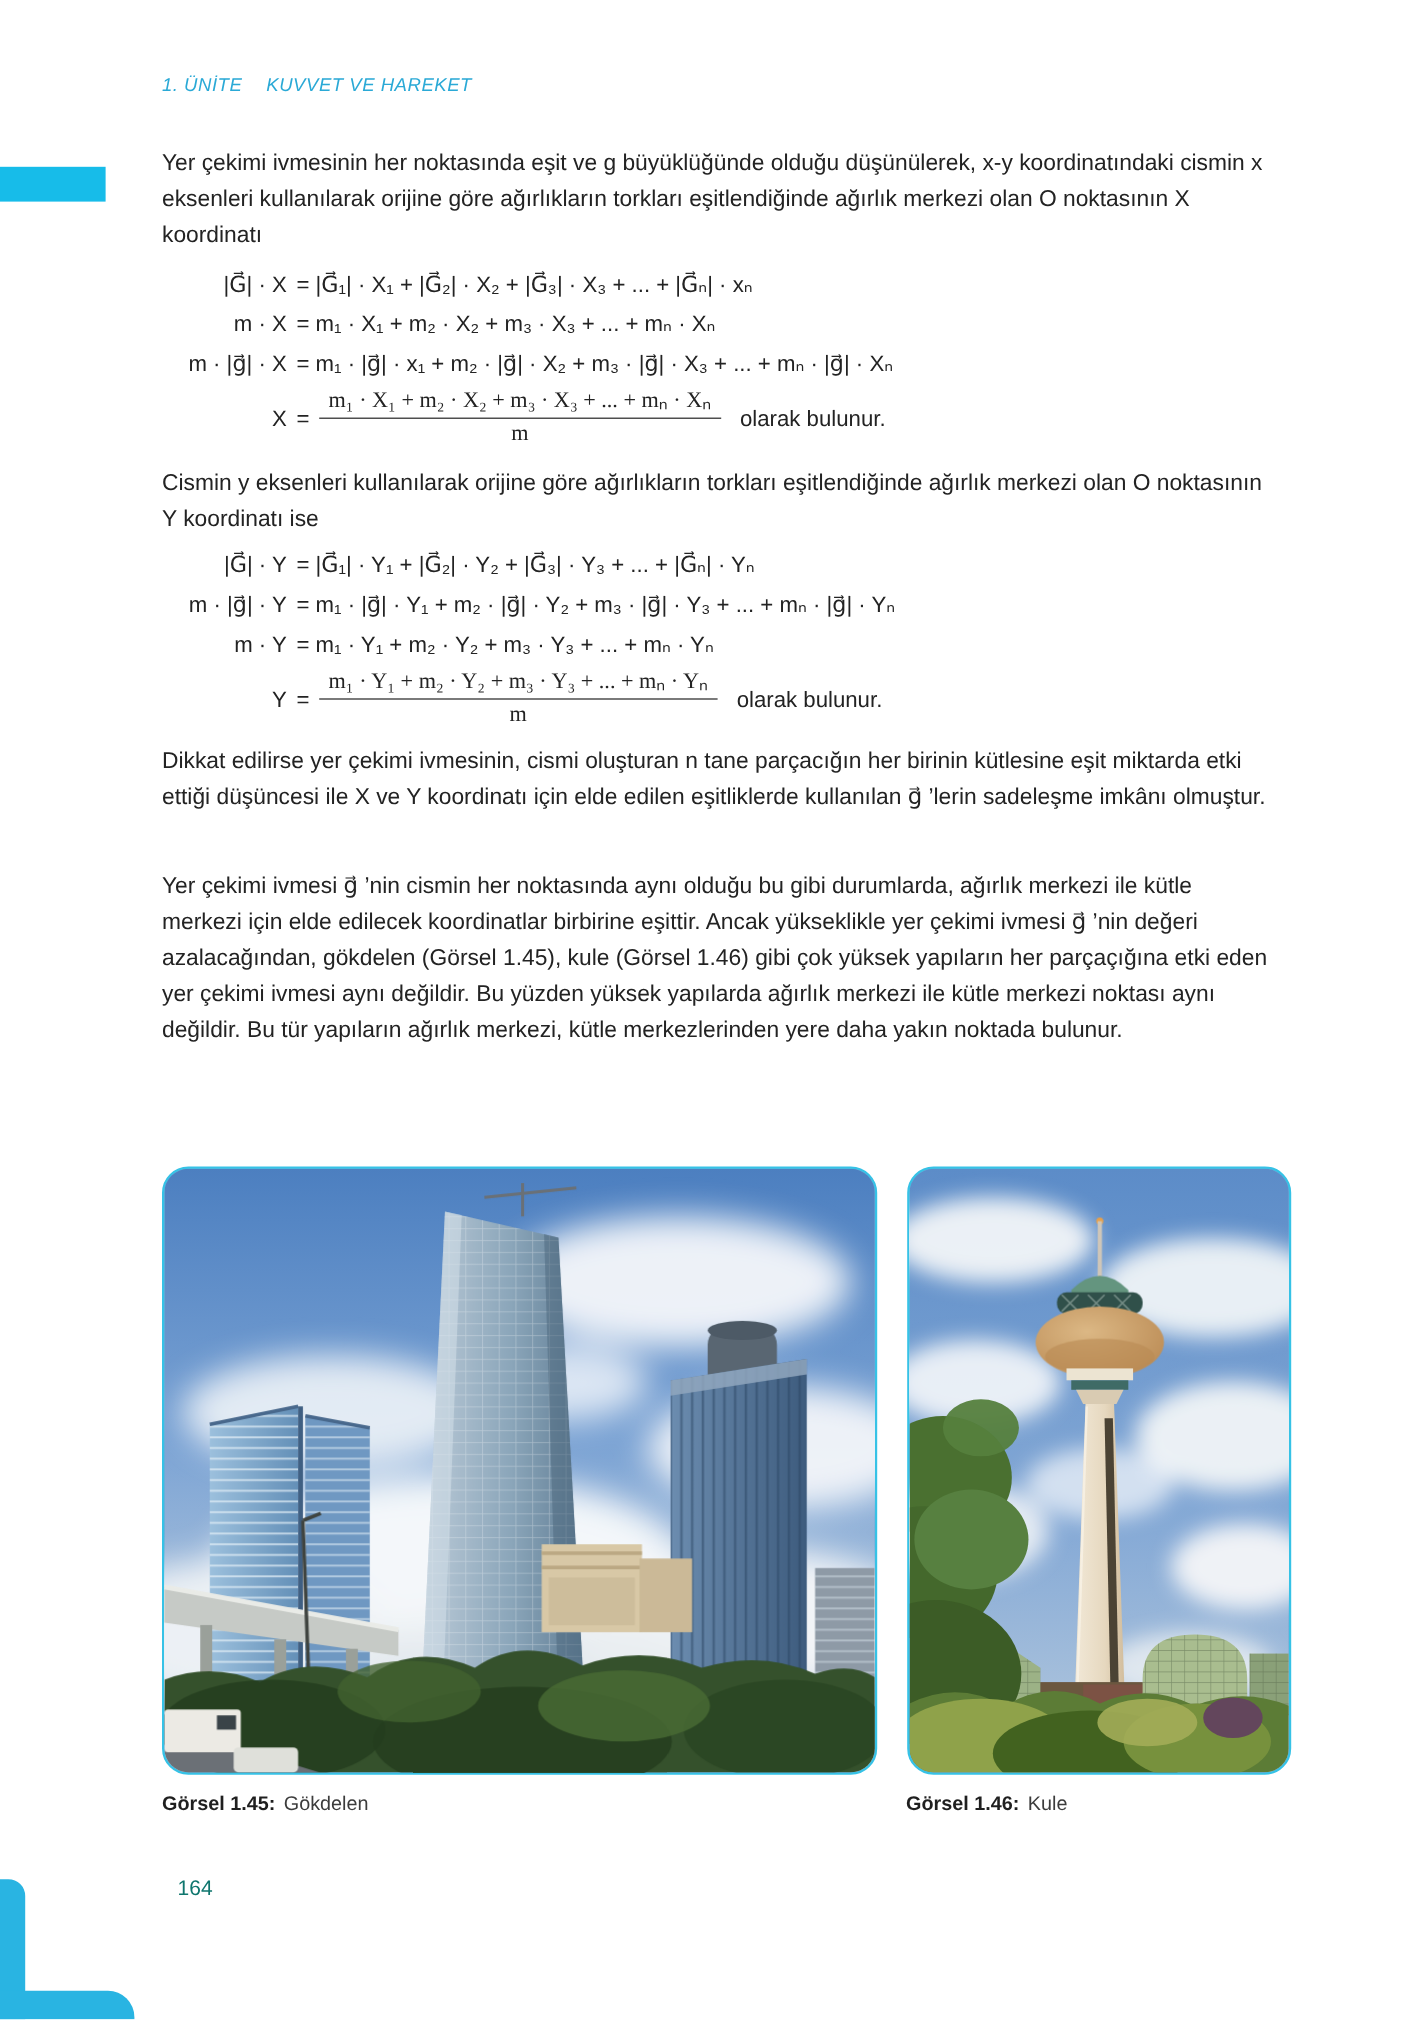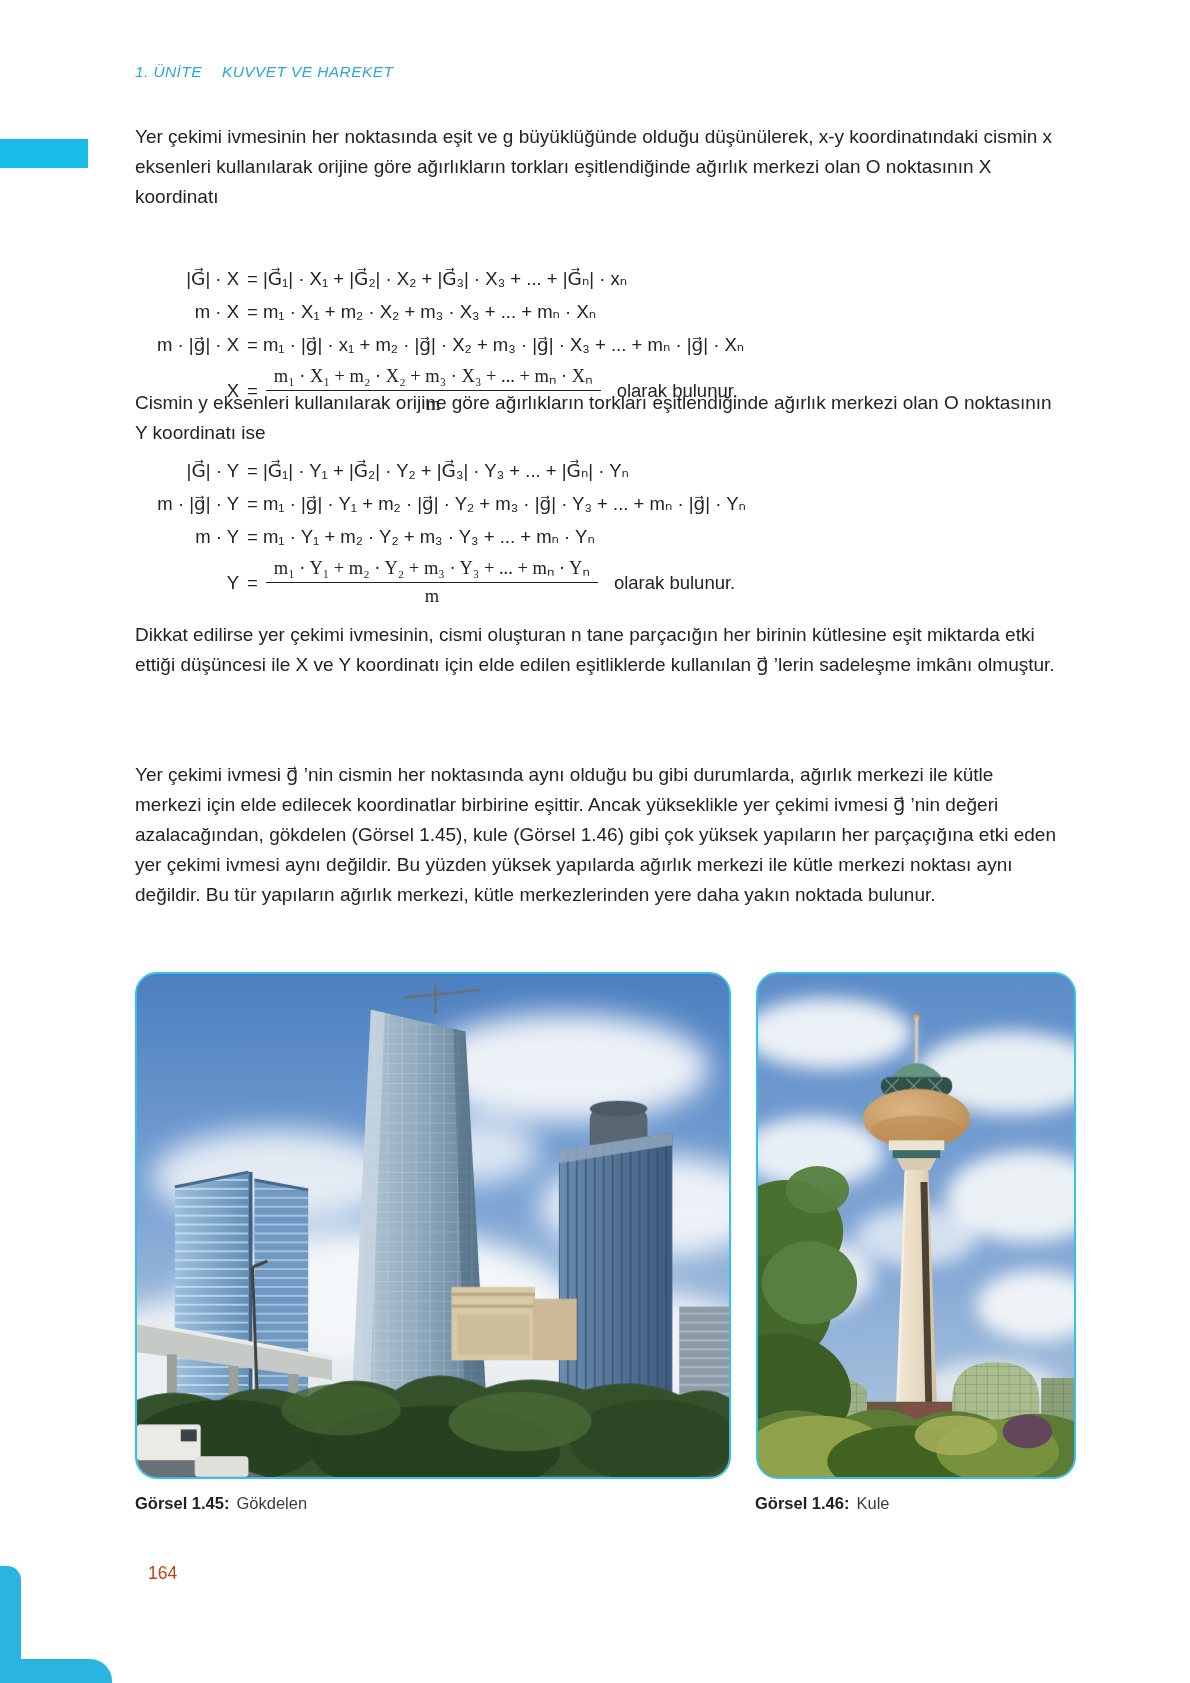--- a/index.html
+++ b/index.html
@@ -9,24 +9,24 @@
   .runhead{position:absolute;left:135px;top:63px;display:flex;gap:20px;
            font-style:italic;font-size:15.5px;letter-spacing:.4px;color:#2aa9d6;font-weight:500;}
   
   .accent-rect{position:absolute;left:0;top:139px;width:88px;height:29px;background:#17bce9;}
   
   .body-par{position:absolute;left:135px;width:925px;font-size:19px;line-height:30px;
             color:#232323;margin:0;text-align:left;}
   .p1{top:122px;}
   .p2{top:388px;}
   .p3{top:620px;}
-  .p4{top:760px;}
+  .p4{top:724px;}
   
   .eq-block{position:absolute;left:135px;width:925px;font-size:18.5px;color:#232323;}
-  .eq-x{top:220px;margin-top:42px;}
+  .eq-x{top:220px;}
   .eq-y{top:454px;}
   .eq-row{display:flex;align-items:baseline;line-height:33px;white-space:nowrap;}
   .eq-row .lhs{display:inline-block;min-width:104px;text-align:right;}
   .eq-row .rhs{margin-left:8px;}
   .frac-row{align-items:center;margin-top:3px;}
   .frac-row .eqsign{margin-left:8px;}
   .frac{display:inline-flex;flex-direction:column;text-align:center;margin-left:8px;line-height:24px;font-family:Liberation Serif, serif;}
   .fnum{border-bottom:1.6px solid #232323;padding:0 8px 2px 8px;}
   .fden{padding-top:1px;}
   .suffix{margin-left:16px;}
@@ -35,21 +35,21 @@
          overflow:hidden;box-sizing:border-box;background:#7ba3d4;}
   .photo-left{left:135px;width:596px;}
   .photo-right{left:756px;width:320px;}
   .photo svg{display:block;width:100%;height:100%;}
   
   .caption{position:absolute;top:1494px;font-size:16.5px;color:#3c3c3c;}
   .caption .cap-label{font-weight:bold;color:#1f1f1f;margin-right:7px;}
   .cap-left{left:135px;}
   .cap-right{left:755px;}
   
-  .pagenum{position:absolute;left:148px;top:1563px;font-size:17.5px;color:#c2410c;}
+  .pagenum{position:absolute;left:148px;top:1563px;font-size:17.5px;color:#0f766e;}
   .corner-vbar{position:absolute;left:0;top:1566px;width:21px;height:117px;background:#29b4e2;
                border-top-right-radius:14px;}
   .corner-hbar{position:absolute;left:0;top:1659px;width:112px;height:24px;background:#29b4e2;
                border-top-right-radius:22px;}
 </style>
 </head>
 <body>
 
 <div class="page">
 

